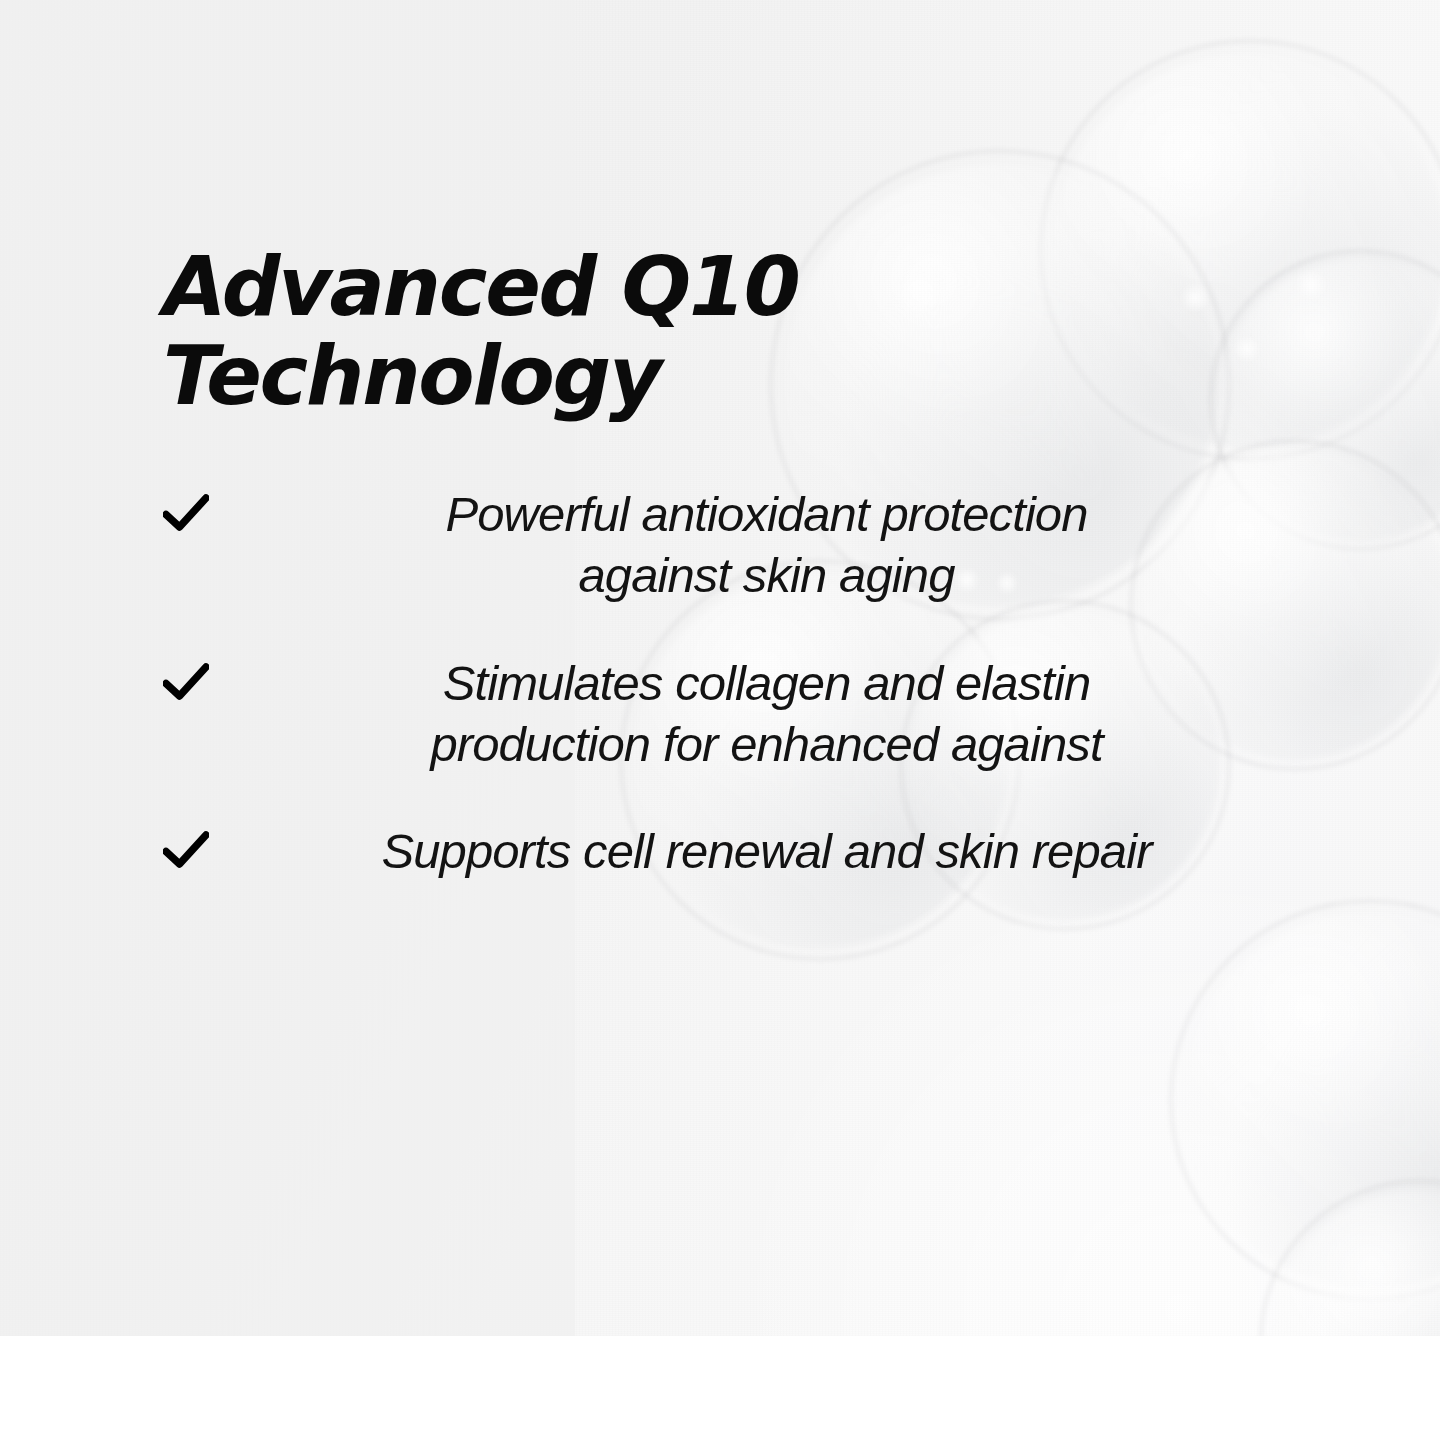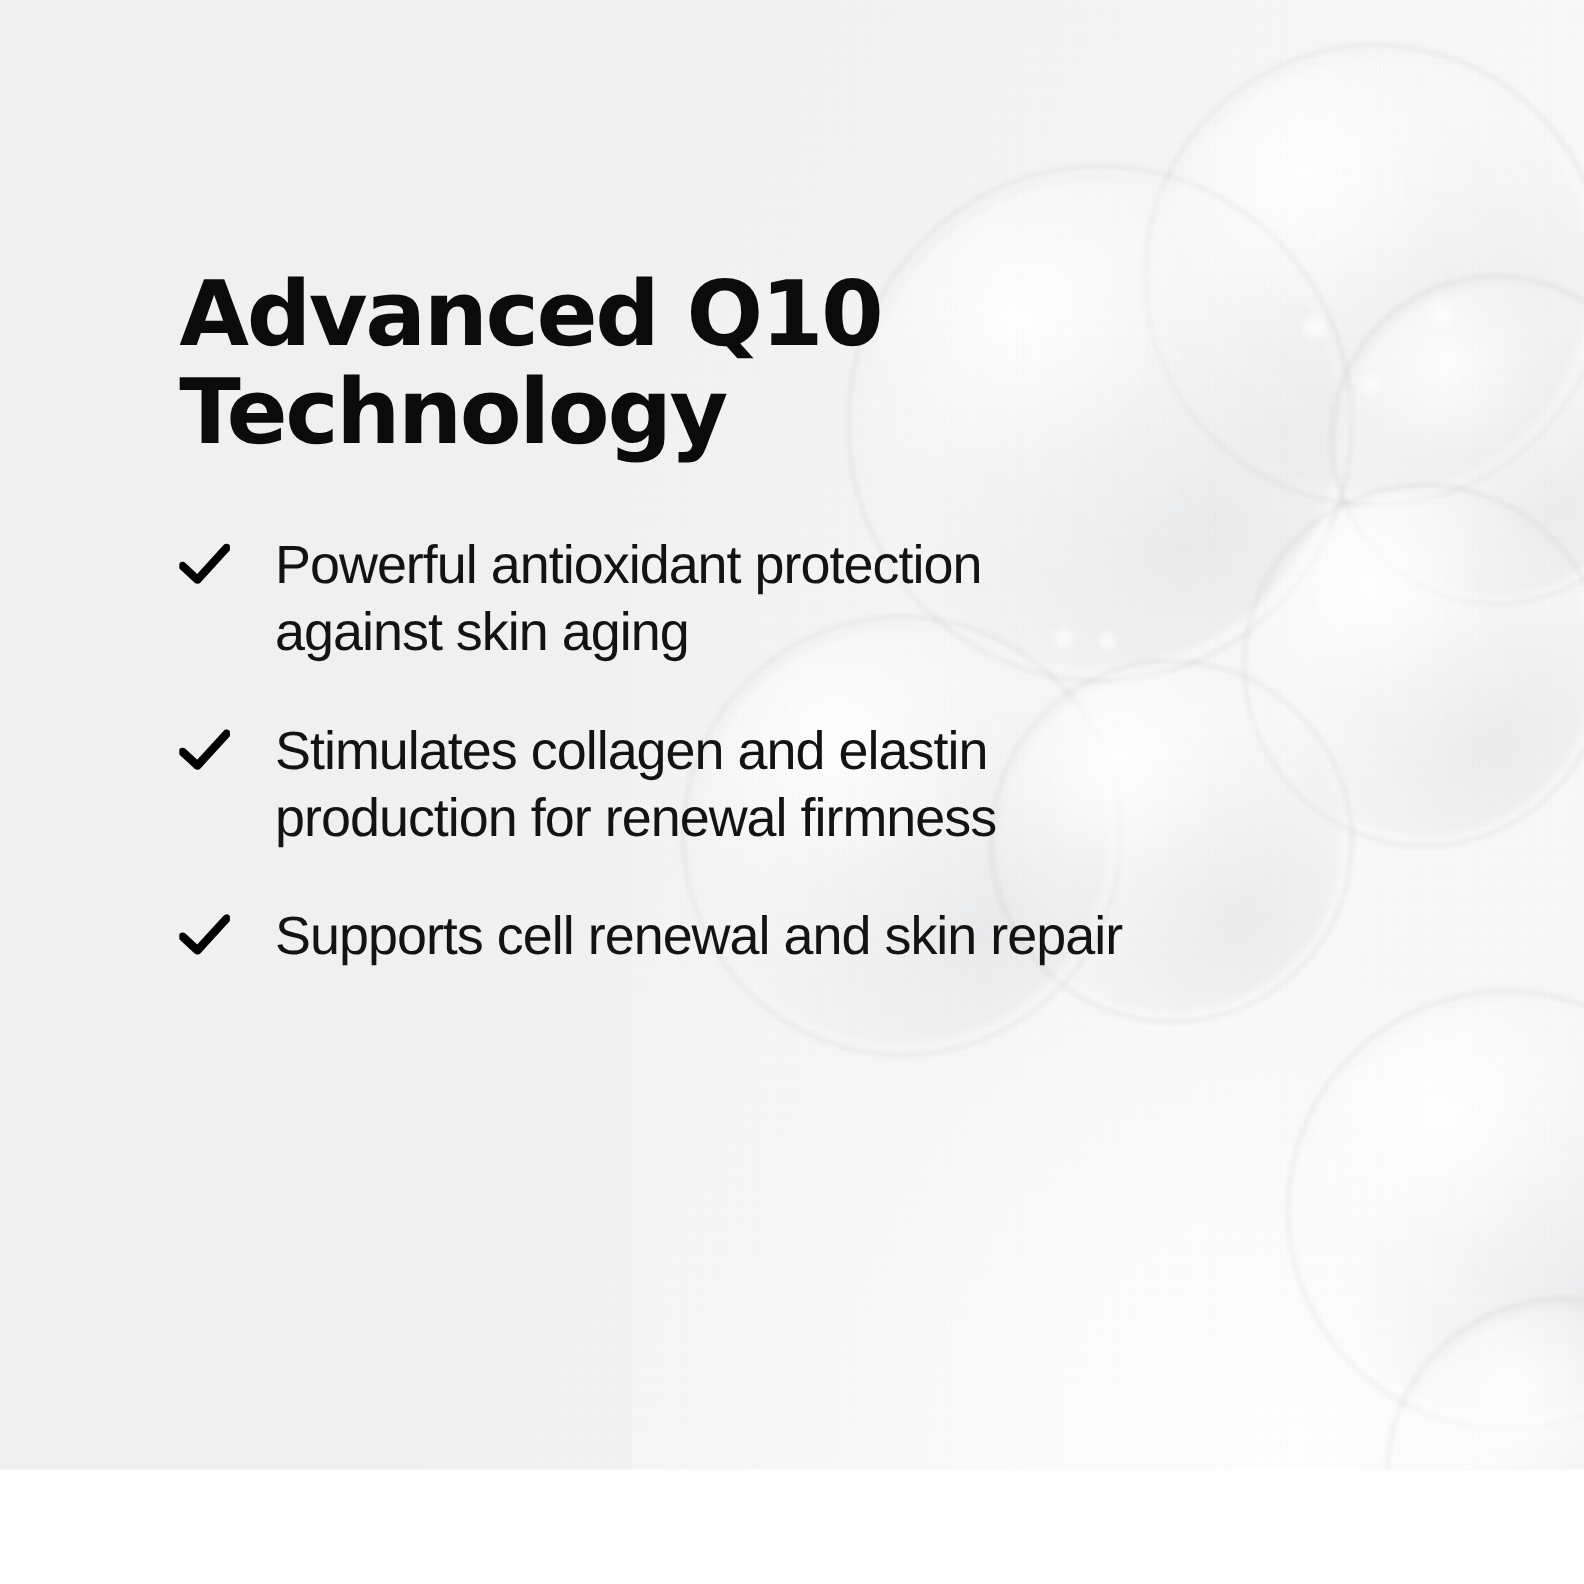--- a/index.html
+++ b/index.html
@@ -9,20 +9,21 @@
     background: #ffffff;
   }
 
   #canvas {
     position: relative;
     width: 1440px;
     height: 1336px;
     overflow: hidden;
     background: #f0f0f0;
     font-family: "Liberation Sans", sans-serif;
+    font-style: italic;
     -webkit-font-smoothing: antialiased;
   }
 
   
   .bg-photo {
     position: absolute;
     inset: 0;
     background:
       radial-gradient(circle at 82% 98%, rgba(255,255,255,0.95) 0%, rgba(255,255,255,0) 26%),
       radial-gradient(circle at 100% 78%, rgba(248,248,249,0.9) 0%, rgba(248,248,249,0) 30%),
@@ -124,20 +125,21 @@
   }
 
   .feature-list {
     position: absolute;
     left: 163px;
     top: 484px;
     width: 1120px;
     margin: 0;
     padding: 0;
     list-style: none;
+    text-align: center;
   }
 
   .feature-item {
     position: relative;
     display: block;
     padding-left: 87px;
     margin-bottom: 46px;
   }
 
   .feature-item:last-child { margin-bottom: 0; }
@@ -206,21 +208,21 @@
 against skin aging</span>
       </li>
 
       <li class="feature-item">
         <span class="check-icon">
           <svg viewBox="0 0 46 40" width="46" height="40" aria-hidden="true">
             <path d="M3 21.5 L16.5 34 L43 5" fill="none" stroke="#000000" stroke-width="7.5" stroke-linecap="round" stroke-linejoin="round"></path>
           </svg>
         </span>
         <span class="feature-text">Stimulates collagen and elastin
-production for renewal firmness</span>
+production for enhanced against</span>
       </li>
 
       <li class="feature-item">
         <span class="check-icon">
           <svg viewBox="0 0 46 40" width="46" height="40" aria-hidden="true">
             <path d="M3 21.5 L16.5 34 L43 5" fill="none" stroke="#000000" stroke-width="7.5" stroke-linecap="round" stroke-linejoin="round"></path>
           </svg>
         </span>
         <span class="feature-text">Supports cell renewal and skin repair</span>
       </li>

